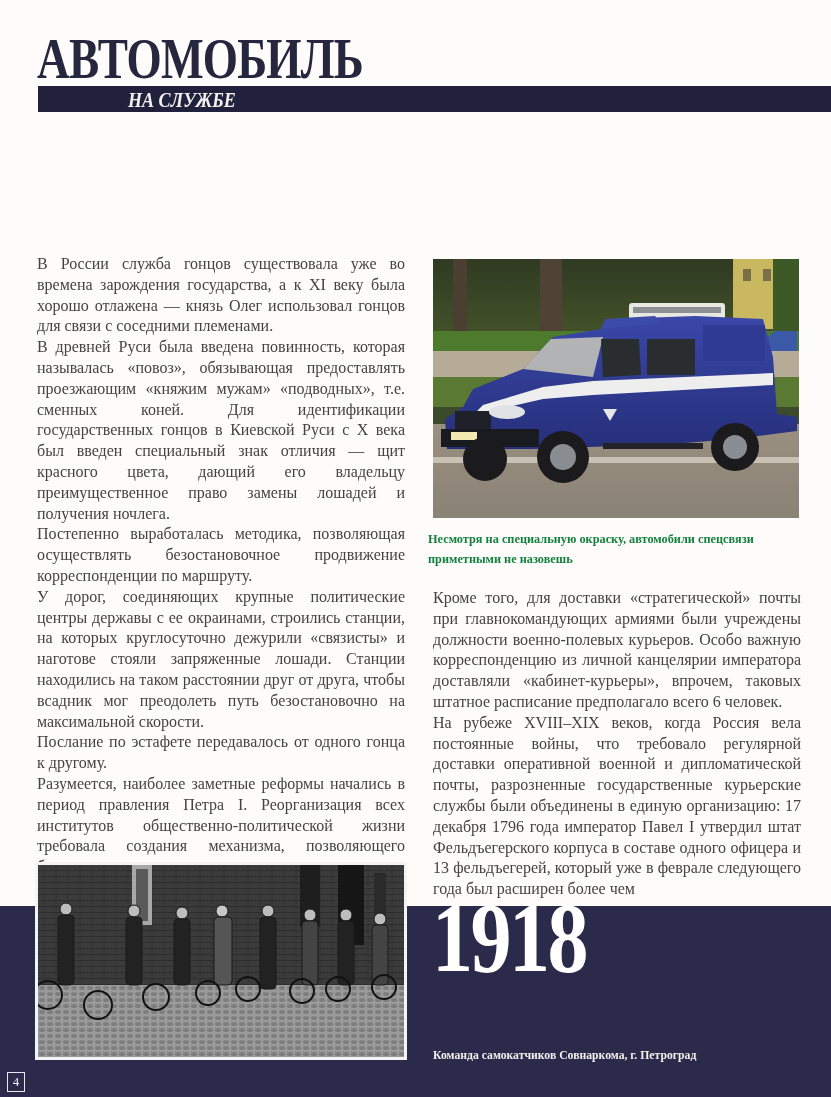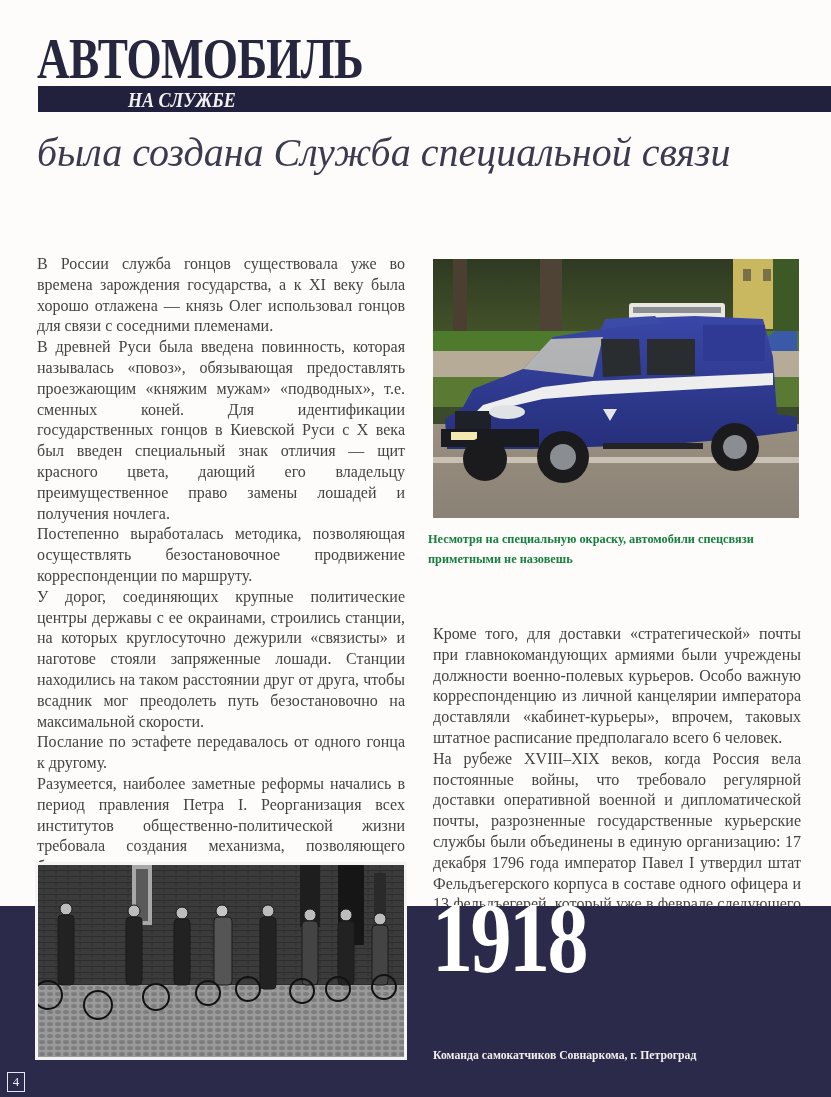--- a/index.html
+++ b/index.html
@@ -29,21 +29,21 @@
     position: absolute; left: 37px; top: 128px; width: 760px;
     font-family: "Liberation Serif", serif; font-style: italic;
     font-size: 40px; line-height: 49px; color: #3c3a4e;
   }
 
   .body-col {
     position: absolute; font-size: 16px; line-height: 20.8px; color: #474242;
     font-family: "Liberation Serif", serif;
   }
   .col-left { left: 37px; top: 254px; width: 368px; }
-  .col-right { left: 433px; top: 588px; width: 368px; margin-top: 36px; }
+  .col-right { left: 433px; top: 588px; width: 368px; }
   .body-col p { text-align: justify; text-align-last: left; }
 
   .photo-van {
     position: absolute; left: 433px; top: 259px; width: 366px; height: 259px;
     overflow: hidden; background: #3a4a2a;
   }
   .van-caption {
     position: absolute; left: 428px; top: 529px; width: 370px;
     font-family: "Liberation Serif", serif; font-weight: bold;
     font-size: 12.3px; line-height: 20px; color: #15803d;
@@ -78,21 +78,20 @@
 </style>
 </head>
 <body>
 
 <div class="masthead-title">АВТОМОБИЛЬ</div>
 <div class="masthead-band">
   <div class="masthead-sub">НА СЛУЖБЕ</div>
 </div>
 
 <div class="headline">
-  <div>была создана Служба специальной связи</div>
 </div>
 
 <div class="body-col col-left">
   <p>В России служба гонцов существовала уже во времена зарождения государства, а к XI веку была хорошо отлажена — князь Олег использовал гонцов для связи с соседними племенами.</p>
   <p>В древней Руси была введена повинность, которая называлась «повоз», обязывающая предоставлять проезжающим «княжим мужам» «подводных», т.е. сменных коней. Для идентификации государственных гонцов в Киевской Руси с X века был введен специальный знак отличия — щит красного цвета, дающий его владельцу преимущественное право замены лошадей и получения ночлега.</p>
   <p>Постепенно выработалась методика, позволяющая осуществлять безостановочное продвижение корреспонденции по маршруту.</p>
   <p>У дорог, соединяющих крупные политические центры державы с ее окраинами, строились станции, на которых круглосуточно дежурили «связисты» и наготове стояли запряженные лошади. Станции находились на таком расстоянии друг от друга, чтобы всадник мог преодолеть путь безостановочно на максимальной скорости.</p>
   <p>Послание по эстафете передавалось от одного гонца к другому.</p>
   <p>Разумеется, наиболее заметные реформы начались в период правления Петра I. Реорганизация всех институтов общественно-политической жизни требовала создания механизма, позволяющего быстро доставлять многочисленные государевы циркуляры на места. И если обычная корреспонденция правительственных учреждений переправлялась через «общегражданскую» почту, то для доставки особо важных правительственных документов были созданы специальные каналы так называемой «необыкновенной», или «чрезвычайной» почты, на службе в которой состояли правительственные гонцы или нарочные военные курьеры.</p>
 </div>

